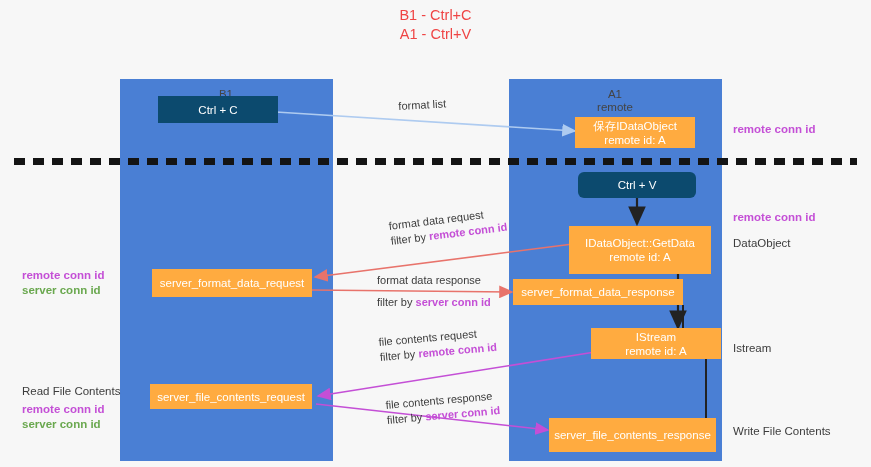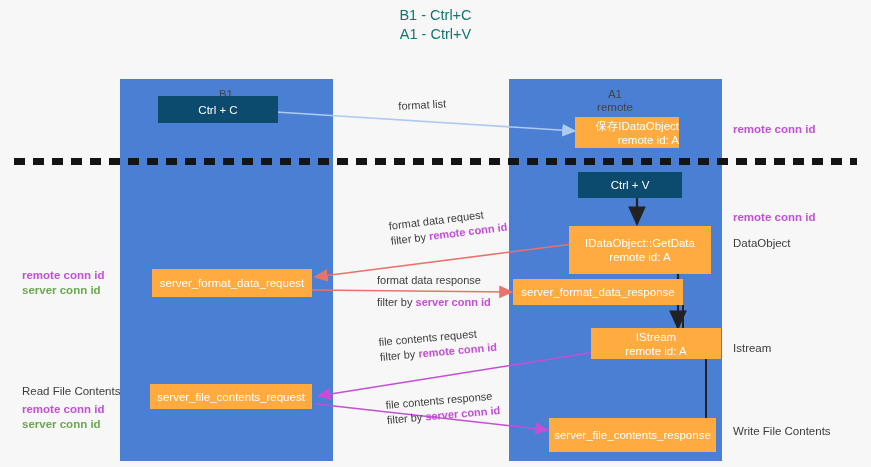--- a/index.html
+++ b/index.html
@@ -9,21 +9,21 @@
     font-family:"Liberation Sans", sans-serif;
     color:#3c3c3c;
     overflow:hidden;
     position:relative;
   }
   #stage{position:absolute;inset:0;width:871px;height:467px;}
 
   
   .title{
     position:absolute;left:0;top:6px;width:871px;
-    text-align:center;font-size:14.5px;line-height:19px;color:#0f766e;
+    text-align:center;font-size:14.5px;line-height:19px;color:#ef4444;
   }
 
   
   .col-head{
     position:absolute;text-align:center;font-size:11.5px;line-height:13px;color:#444;margin-top:40px;
   }
   .col-head .l2{display:block;}
 
   
   .lane{position:absolute;background:#4a7fd4;}
@@ -119,26 +119,26 @@
 
     <line x1="706" y1="358" x2="706" y2="418" stroke="#222222" stroke-width="2.0"></line>
   </svg>
 
   <div id="divider"></div>
 
   <div class="node green" style="left:158px;top:96px;width:120px;height:27px;">
     <span>Ctrl + C</span>
   </div>
 
-  <div class="node orange" style="left:575px;top:117px;width:104px;height:31px;align-items:flex-end;">
+  <div class="node orange" style="left:575px;top:117px;width:120px;height:31px;">
     <span>保存IDataObject</span>
     <span class="sub">remote id: A</span>
   </div>
 
-  <div class="node green" style="left:578px;top:172px;width:104px;height:26px;">
+  <div class="node green" style="left:578px;top:172px;width:118px;height:26px;border-radius:6px;">
     <span>Ctrl + V</span>
   </div>
 
   <div class="node orange" style="left:569px;top:226px;width:142px;height:48px;">
     <span>IDataObject::GetData</span>
     <span class="sub">remote id: A</span>
   </div>
 
   <div class="node orange" style="left:152px;top:269px;width:160px;height:28px;">
     <span>server_format_data_request</span>

